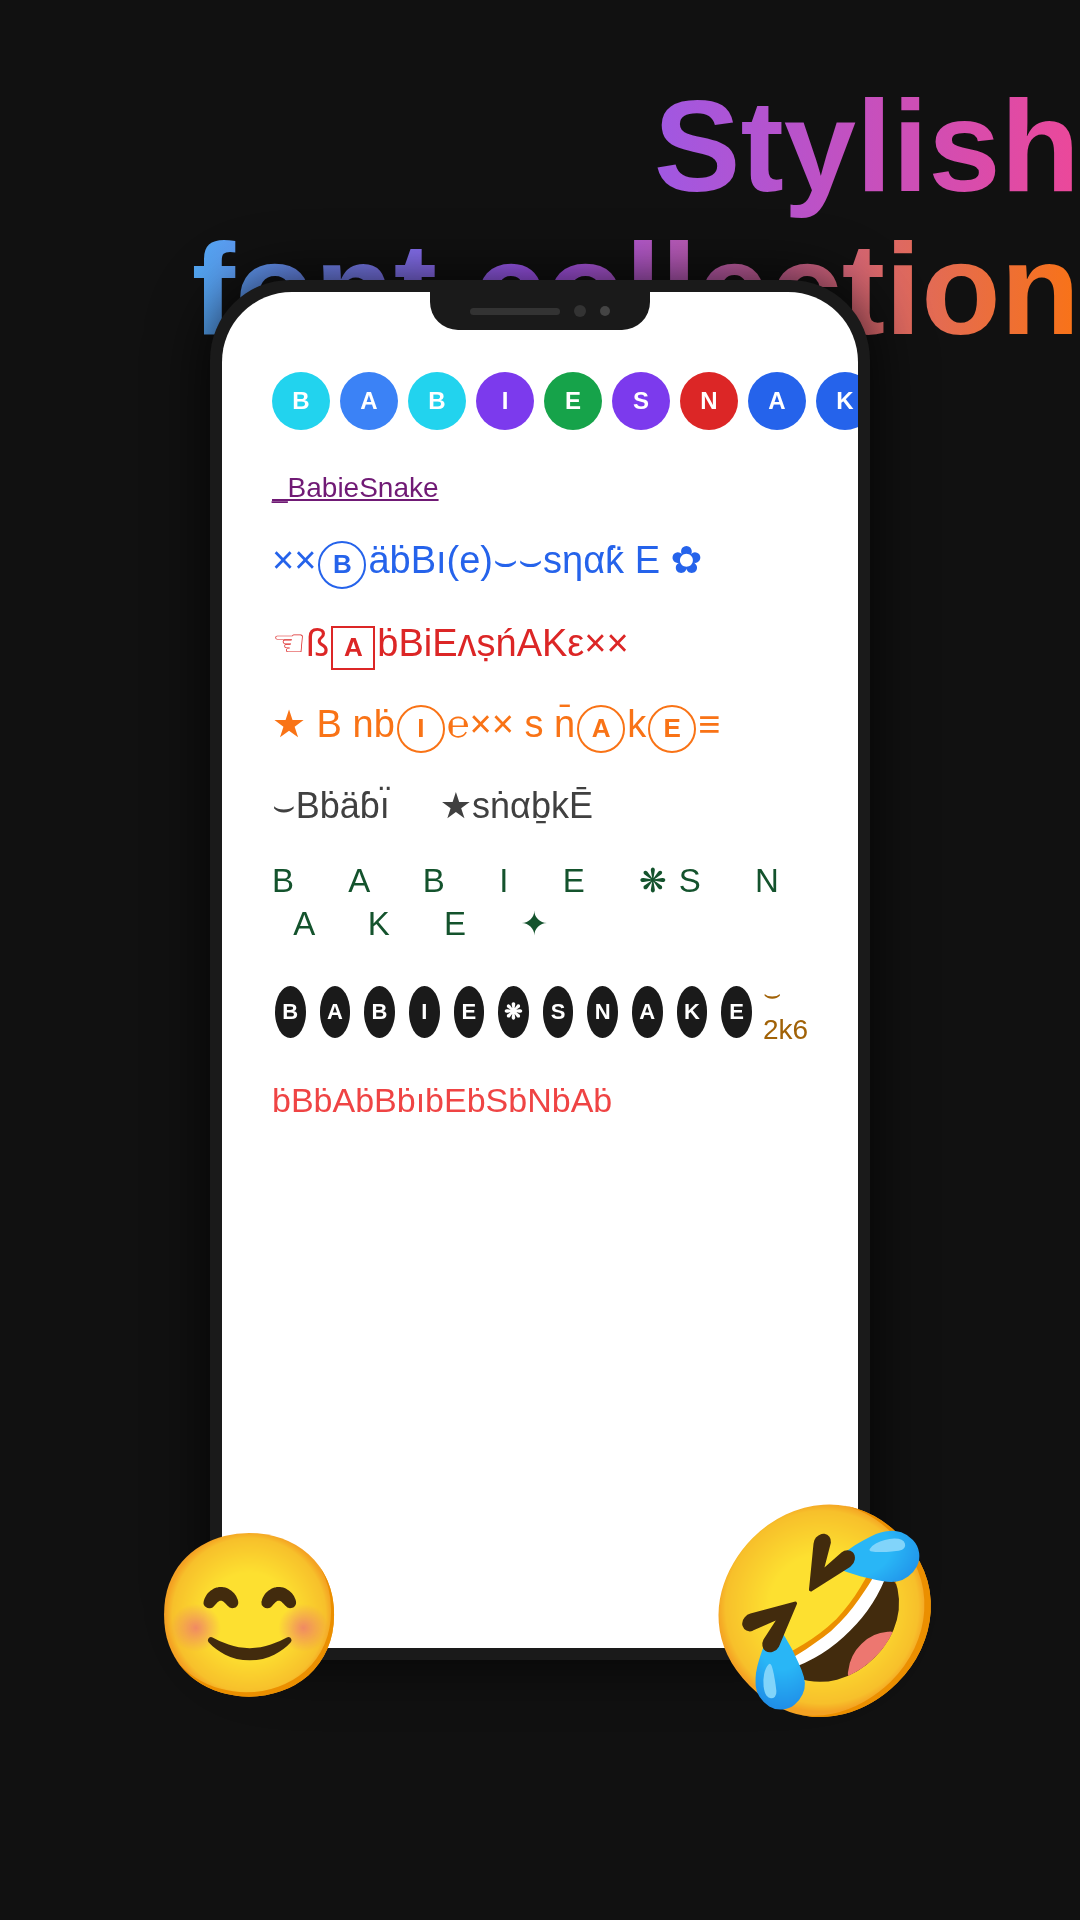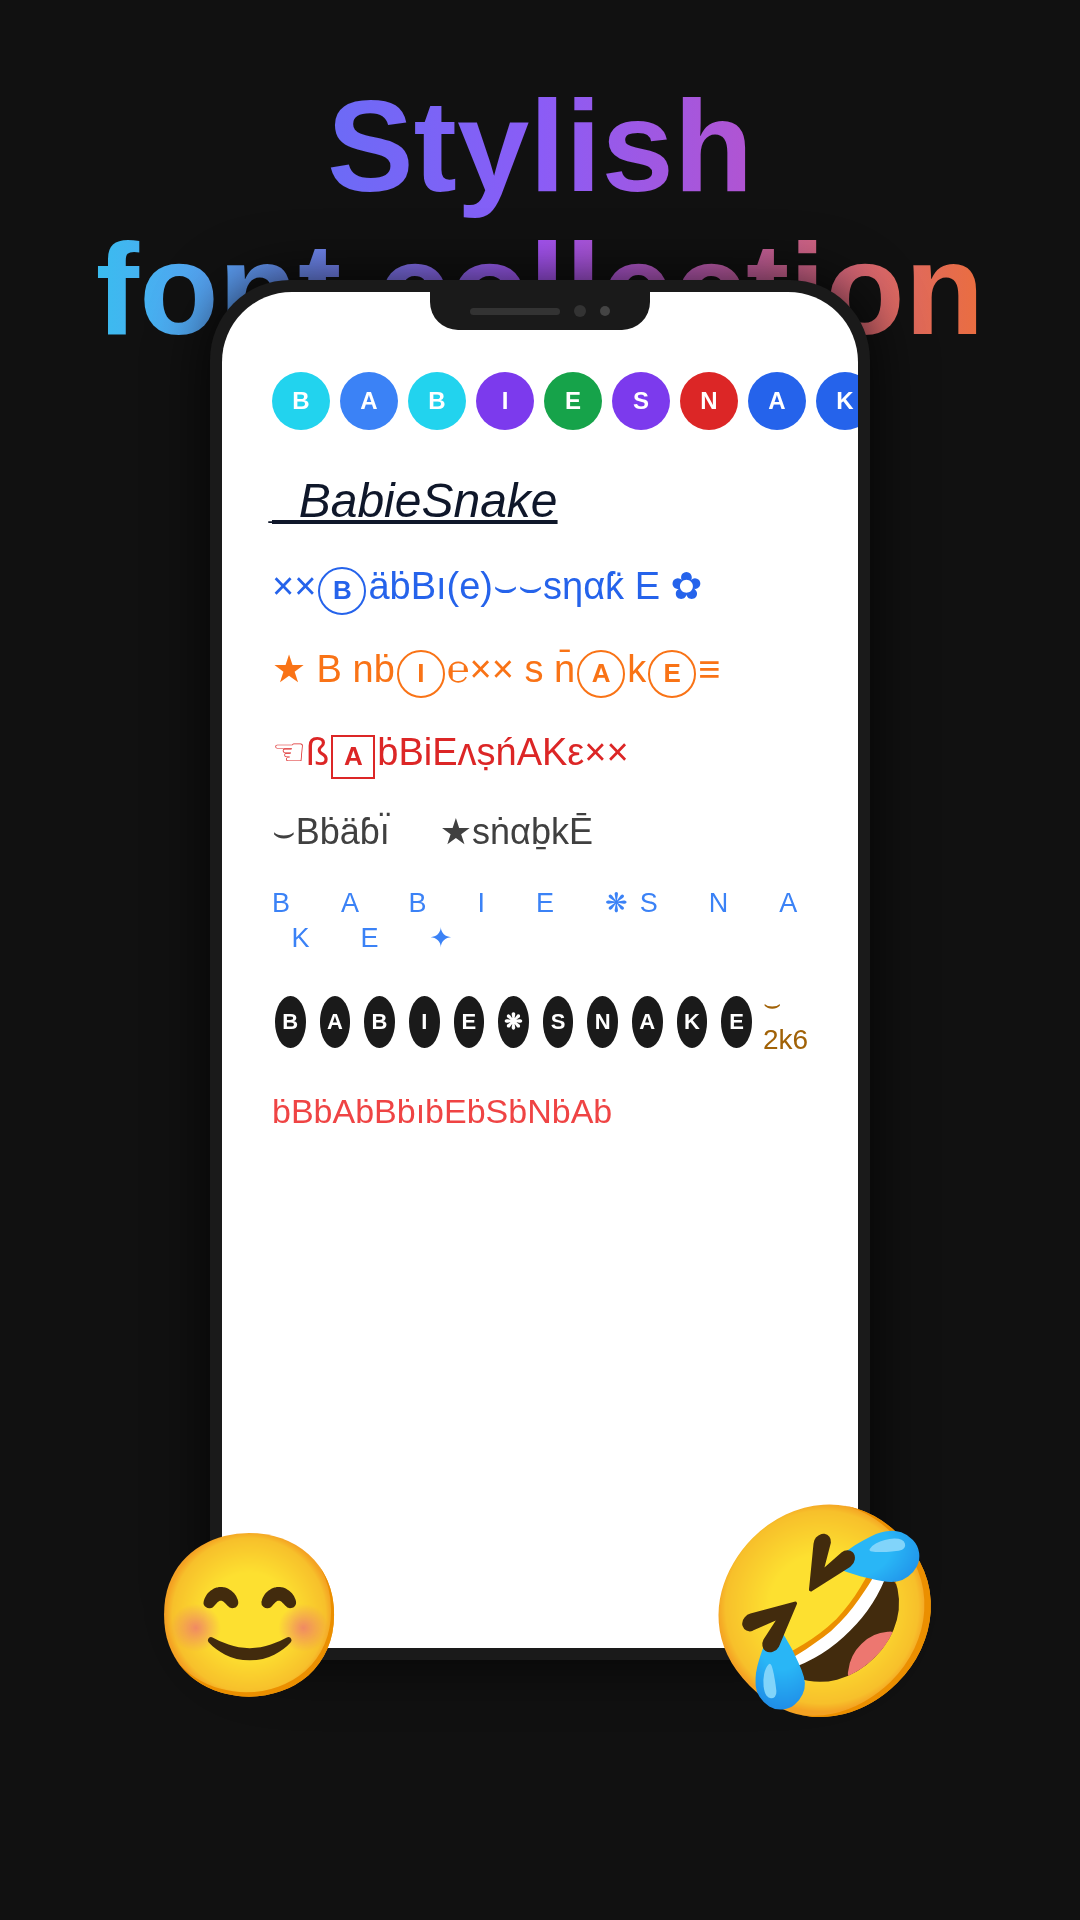--- a/index.html
+++ b/index.html
@@ -8,21 +8,21 @@
       width: 1080px;
       height: 1920px;
       background: #111111;
       font-family: Arial, sans-serif;
       overflow: hidden;
       position: relative;
     }
 
     
     .header {
-      text-align: center;
+      text-align: right;
       padding-top: 75px;
       padding-bottom: 40px;
     }
 
     .title-stylish {
       font-size: 130px;
       font-weight: 900;
       background: linear-gradient(90deg, #3b82f6, #8b5cf6, #ec4899);
       -webkit-background-clip: text;
       -webkit-text-fill-color: transparent;
@@ -136,24 +136,23 @@
     }
 
     
     .font-row {
       margin-bottom: 30px;
       font-size: 36px;
       line-height: 1.3;
     }
 
     .font-row-1 {
-      color: #0f172a;
+      color: #701a75;
       text-decoration: underline;
-      font-size: 48px;
-      font-style: italic;
+      font-size: 28px;
       font-weight: 500;
     }
 
     .font-row-2 {
       color: #2563eb;
       font-size: 38px;
     }
 
     .font-row-3 {
       color: #dc2626;
@@ -166,22 +165,22 @@
     }
 
     .font-row-5 {
       color: #404040;
       font-size: 36px;
       display: flex;
       gap: 50px;
     }
 
     .font-row-6 {
-      color: #3b82f6;
-      font-size: 27px;
+      color: #14532d;
+      font-size: 33px;
       letter-spacing: 12px;
     }
 
     .font-row-7 {
       display: flex;
       gap: 8px;
       align-items: center;
     }
 
     .font-row-8 {
@@ -285,26 +284,26 @@
         </div>
 
         <div class="font-row font-row-1">
           _BabieSnake
         </div>
 
         <div class="font-row font-row-2">
           ××<span class="circle-letter" style="color:#2563eb;">B</span>äḃBı(e)⌣⌣sηαƙ̈ E ✿
         </div>
 
+        <div class="font-row font-row-3">
+          ☜ß<span class="box-letter" style="color:#dc2626;">A</span>ḃBiEᴧṣńAKε××
+        </div>
+
         <div class="font-row font-row-4">
           ★ B nḃ<span class="circle-letter" style="color:#f97316;">I</span>℮×× s n̄<span class="circle-letter" style="color:#f97316;">A</span>k<span class="circle-letter" style="color:#f97316;">E</span>≡
-        </div>
-
-        <div class="font-row font-row-3">
-          ☜ß<span class="box-letter" style="color:#dc2626;">A</span>ḃBiEᴧṣńAKε××
         </div>
 
         <div class="font-row font-row-5">
           <span>⌣Bḃäɓı̈</span>
           <span>★sṅαḇkĒ</span>
         </div>
 
         <div class="font-row font-row-6">
           B &nbsp;A &nbsp;B &nbsp;I &nbsp;E &nbsp;❋S &nbsp;N &nbsp;A &nbsp;K &nbsp;E &nbsp;✦
         </div>

